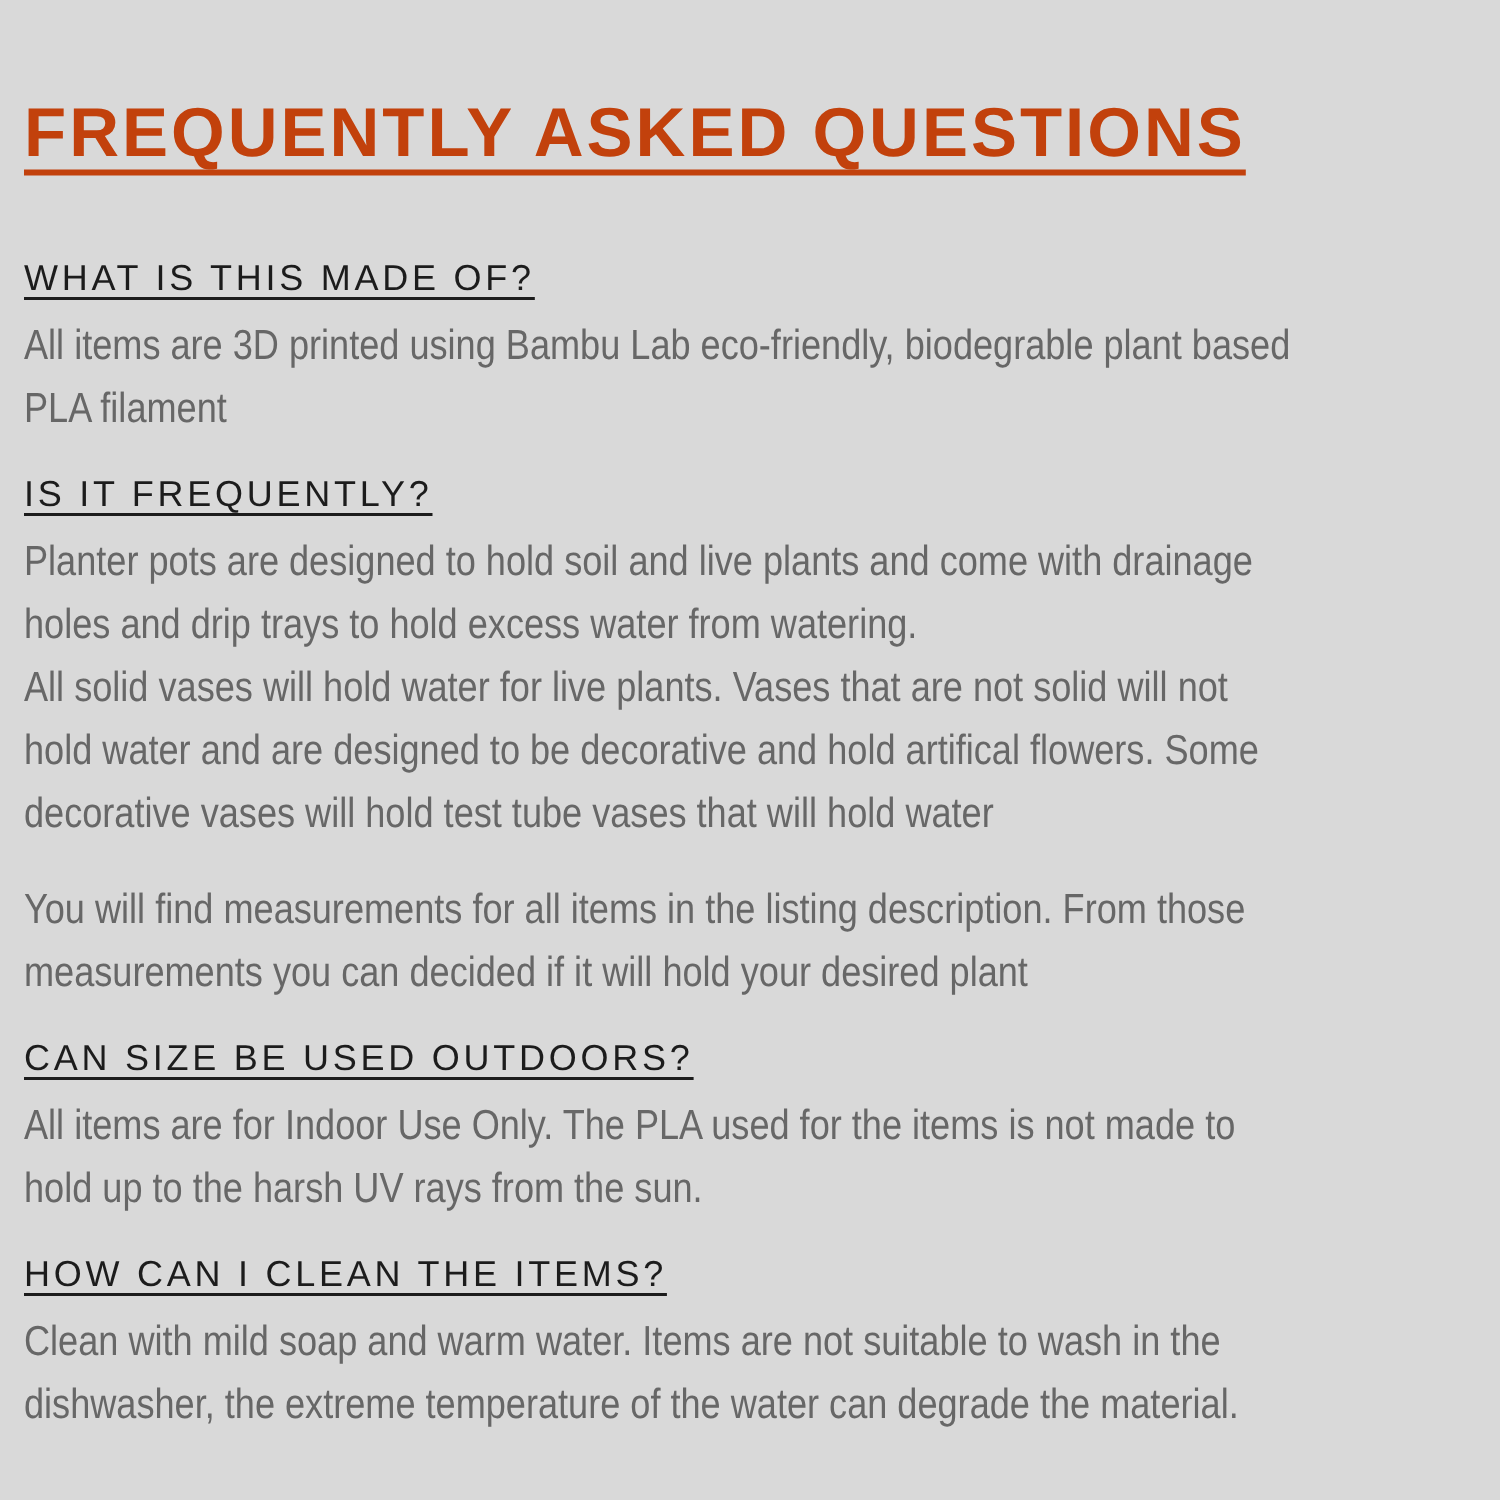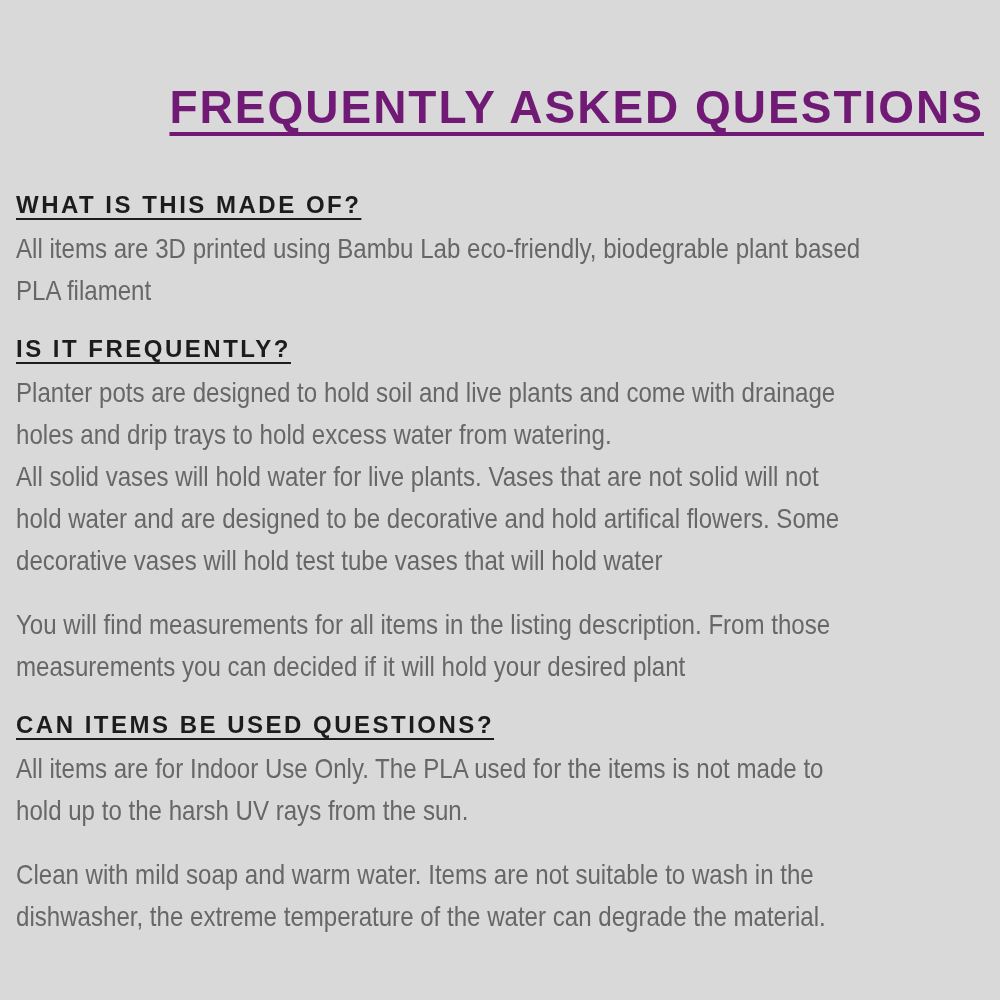--- a/index.html
+++ b/index.html
@@ -13,38 +13,38 @@
     font-family: "Liberation Sans", sans-serif;
     overflow: hidden;
   }
   .page {
     box-sizing: border-box;
     width: 1000px;
     height: 1000px;
     padding: 0 16px;
   }
   .page-title {
-    margin: 80px 0 56px 0;
-    text-align: right;
+    margin: 61px 0 56px 0;
+    text-align: left;
     font-size: 46px;
     font-weight: 700;
     letter-spacing: 2px;
-    color: #701a75;
+    color: #c2410c;
     text-decoration: underline;
     text-decoration-thickness: 4px;
     text-underline-offset: 9px;
     white-space: nowrap;
   }
   .faq-section {
     margin: 0;
   }
   .faq-question {
     margin: 0;
     font-size: 24px;
-    font-weight: 700;
+    font-weight: 400;
     letter-spacing: 2.5px;
     line-height: 30px;
     color: #1c1c1c;
     text-decoration: underline;
     text-decoration-thickness: 2px;
     text-underline-offset: 5px;
     white-space: nowrap;
   }
   .faq-answer {
     margin: 8px 0 22px 0;
@@ -78,23 +78,24 @@
 hold water and are designed to be decorative and hold artifical flowers. Some
 decorative vases will hold test tube vases that will hold water</p>
   </section>
 
   <section class="faq-section">
     <p class="faq-answer">You will find measurements for all items in the listing description. From those
 measurements you can decided if it will hold your desired plant</p>
   </section>
 
   <section class="faq-section">
-    <h2 class="faq-question">CAN ITEMS BE USED QUESTIONS?</h2>
+    <h2 class="faq-question">CAN SIZE BE USED OUTDOORS?</h2>
     <p class="faq-answer">All items are for Indoor Use Only. The PLA used for the items is not made to
 hold up to the harsh UV rays from the sun.</p>
   </section>
 
   <section class="faq-section">
+    <h2 class="faq-question">HOW CAN I CLEAN THE ITEMS?</h2>
     <p class="faq-answer">Clean with mild soap and warm water. Items are not suitable to wash in the
 dishwasher, the extreme temperature of the water can degrade the material.</p>
   </section>
 
 </div>
 
 </body></html>

